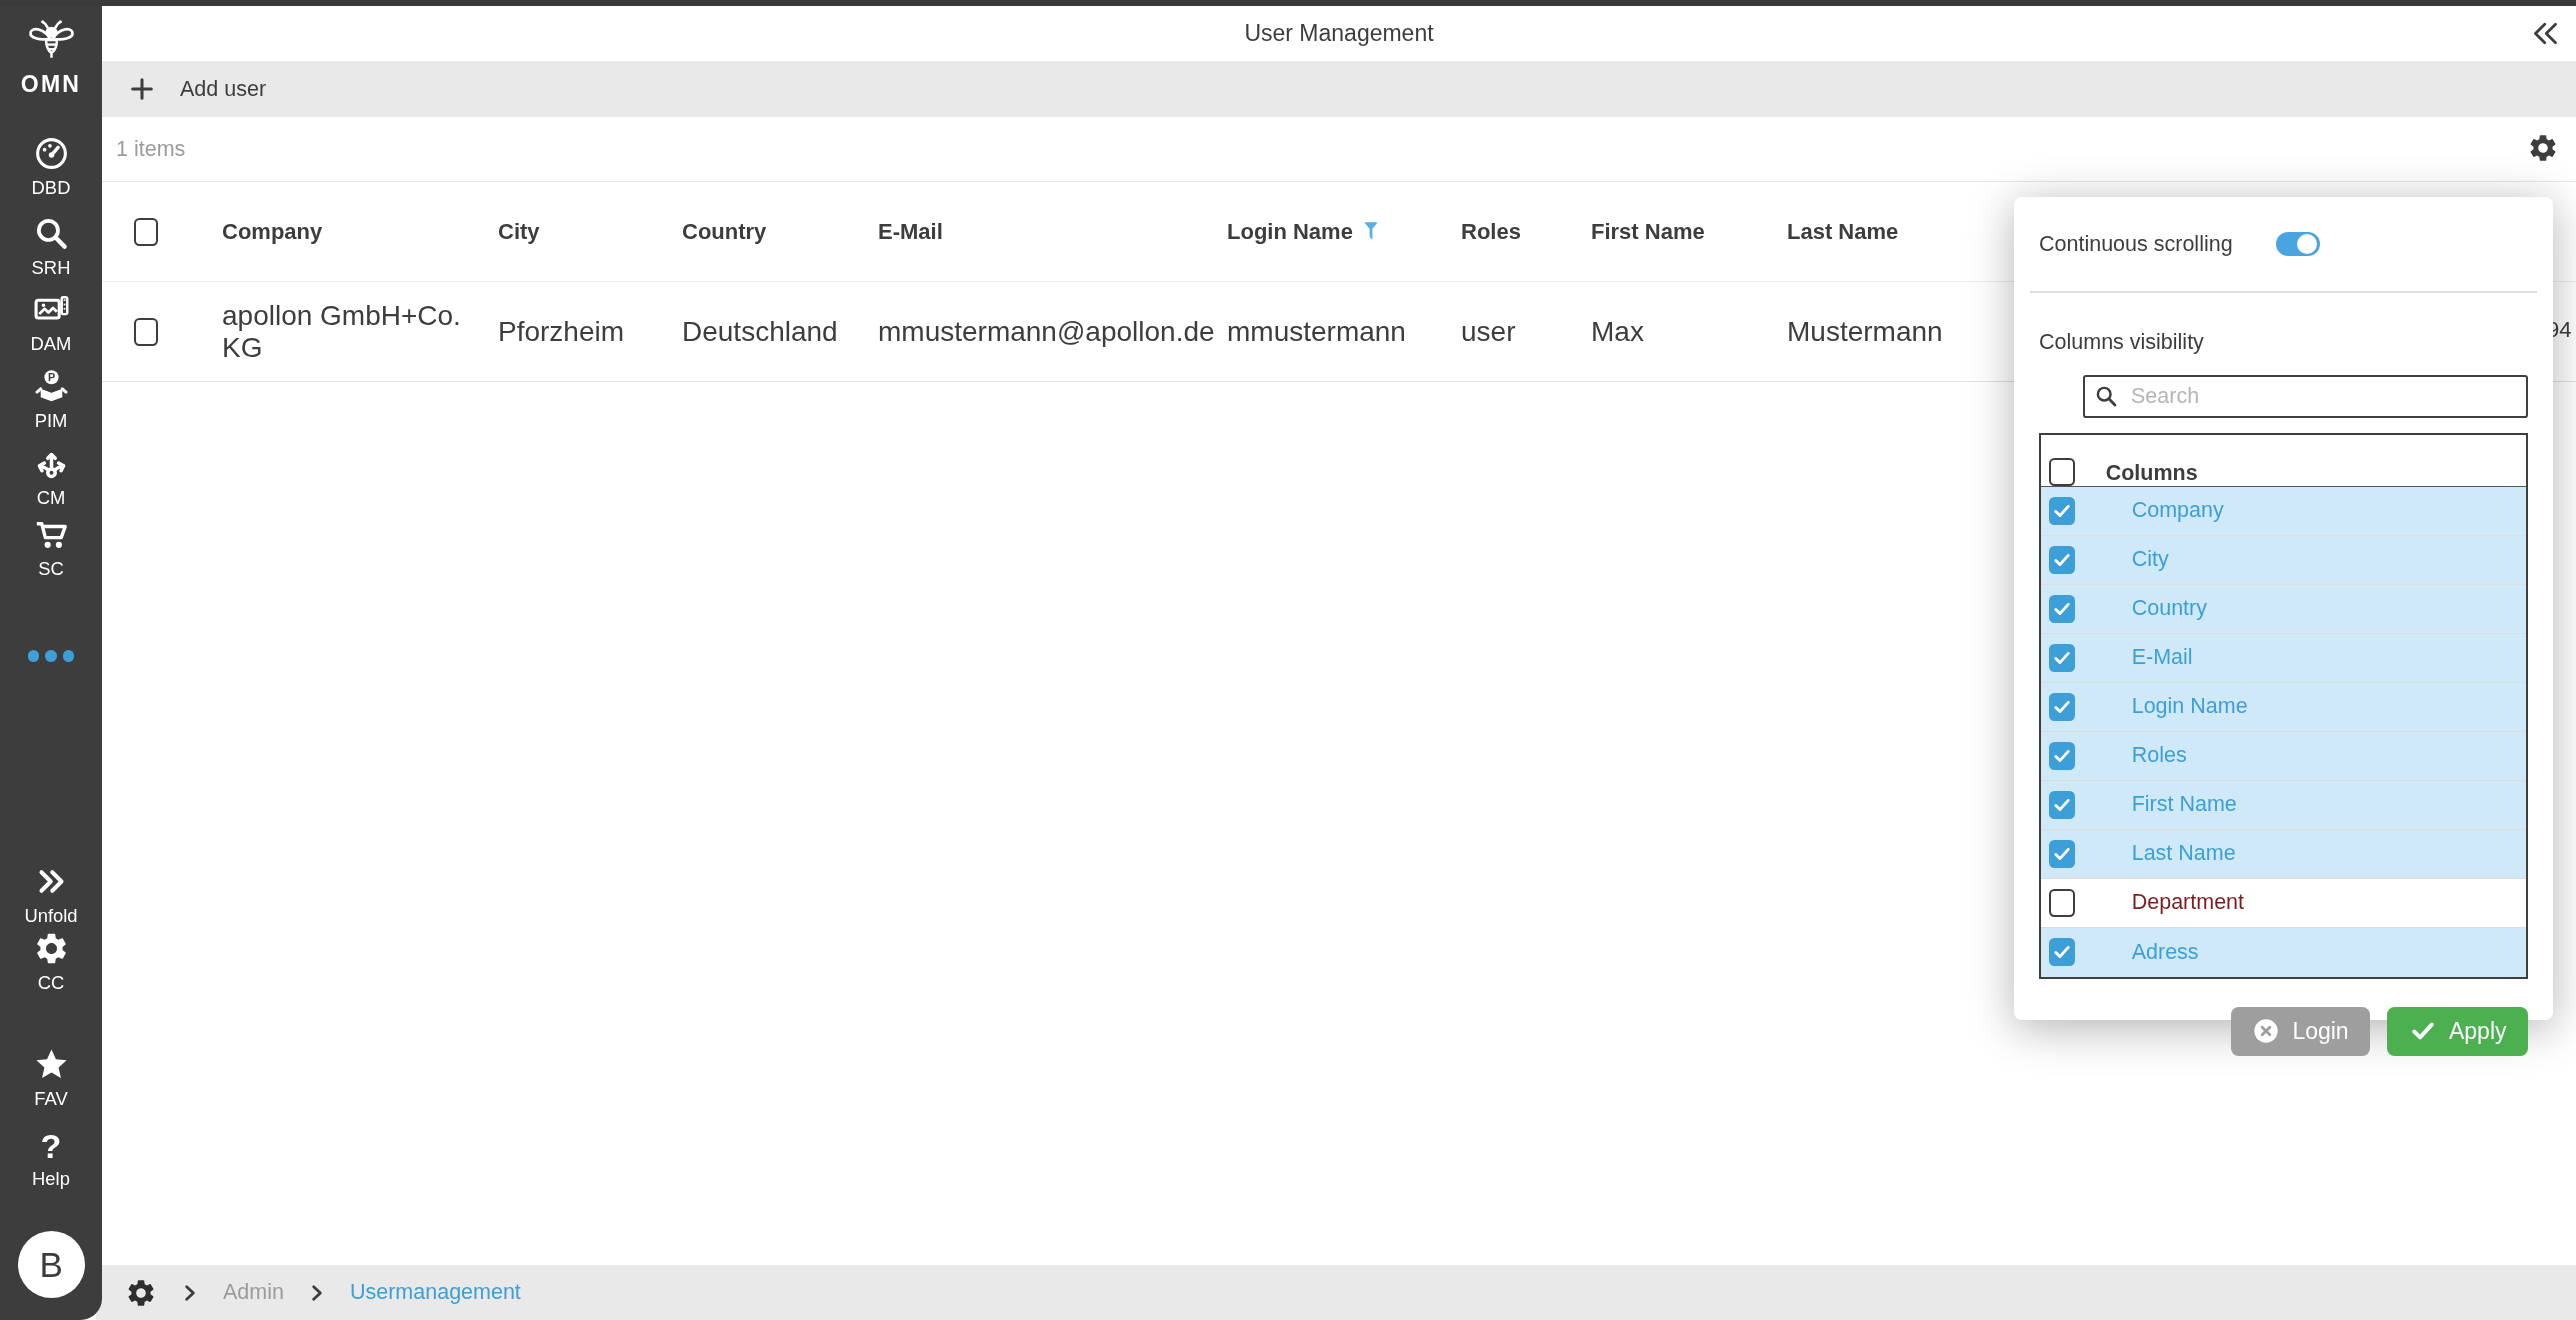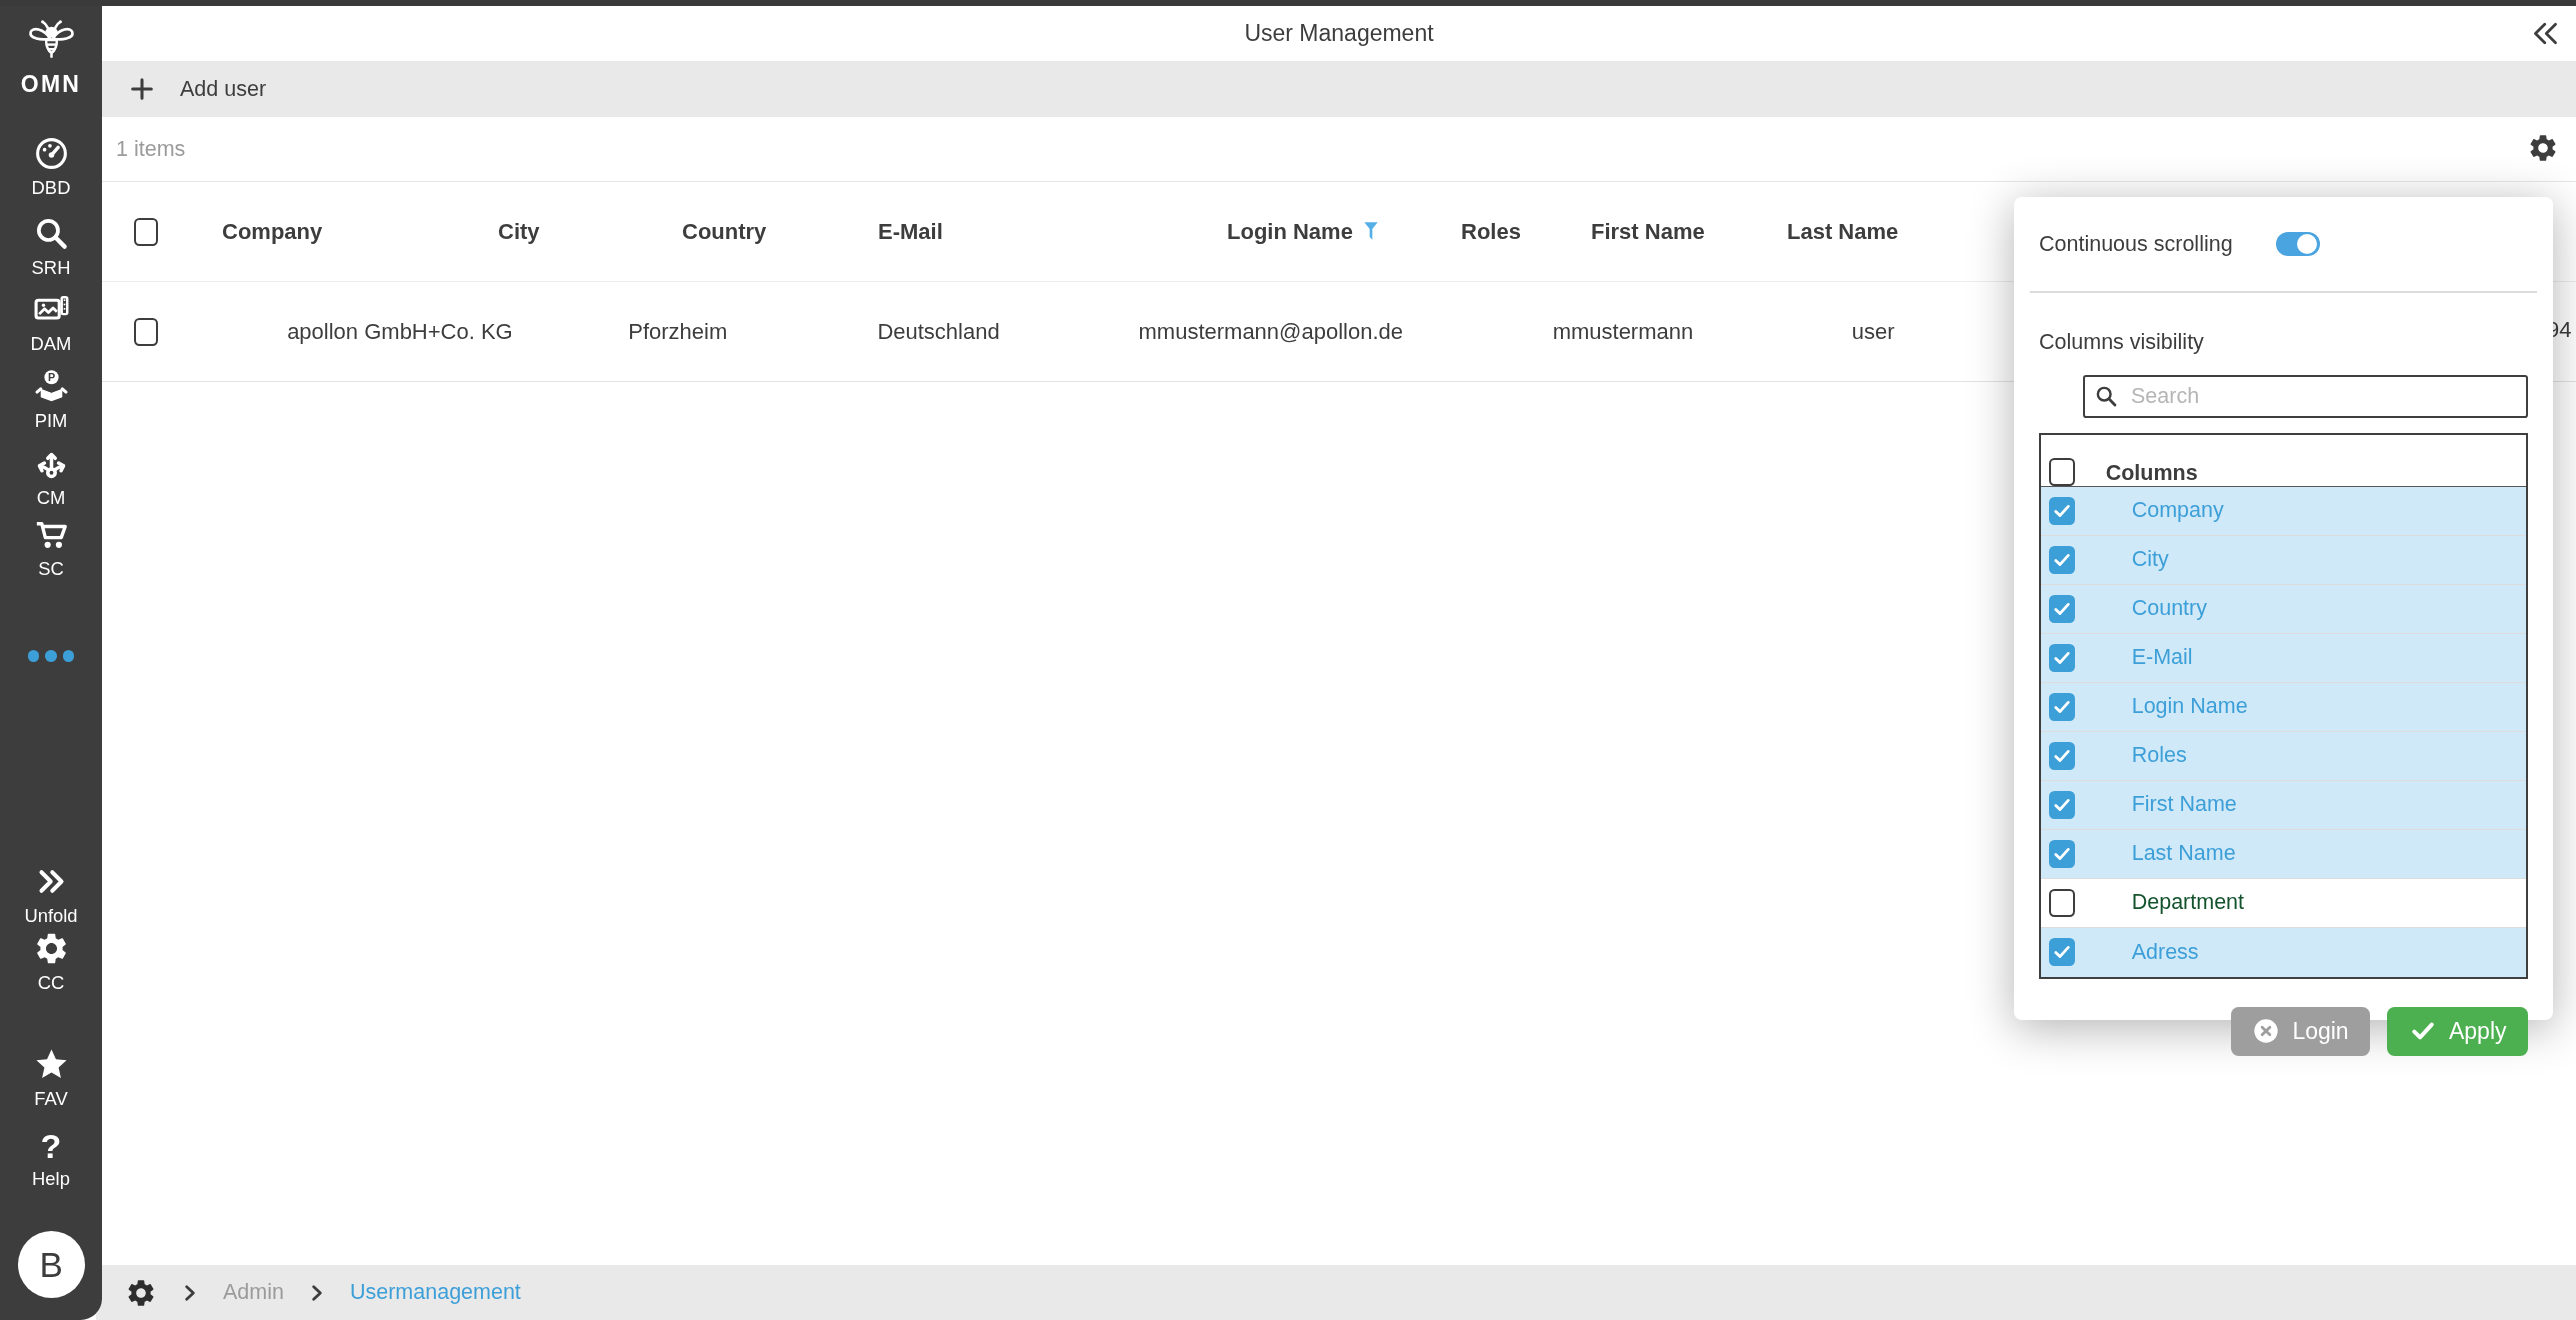--- a/index.html
+++ b/index.html
@@ -31,21 +31,21 @@
 
   .toolbar { height:56px; background:#e9e9e9; display:flex; align-items:center; padding-left:26px; }
   .add-user { display:flex; align-items:center; gap:24px; font-size:21.5px; color:#3d3d3d; cursor:pointer; background:none; border:none; font-family:inherit; }
   .add-user svg { width:28px; height:28px; }
 
   .items-bar { height:65px; display:flex; align-items:center; padding-left:14px; border-bottom:1.5px solid #e7e7e7; position:relative; }
   .items-count { font-size:21.5px; color:#9b9b9b; }
   .settings-gear { position:absolute; right:17px; top:15.3px; width:32px; height:32px; color:#3d3d3d; cursor:pointer; }
 
   .t-head { height:100px; display:flex; align-items:center; font-size:22px; font-weight:700; border-bottom:1.5px solid #ededed; }
-  .t-row  { height:100px; display:flex; align-items:center; font-size:22px; border-bottom:1.5px solid #e2e2e2;justify-content:space-between; }
+  .t-row  { height:100px; display:flex; align-items:center; font-size:28px; border-bottom:1.5px solid #e2e2e2; }
   .c0 { width:120px; padding-left:32px; }
   .c1 { width:276px; } .c2 { width:184px; } .c3 { width:196px; } .c4 { width:349px; }
   .c5 { width:234px; display:flex; align-items:center; gap:7.7px; }
   .c6 { width:130px; } .c7 { width:196px; } .c8 { width:268px; }
   .cb { width:24px; height:28px; border:2.3px solid #3d3d3d; border-radius:5.4px; background:#fff; cursor:pointer; }
   .funnel { width:20px; height:23px; }
   .clipped-num { position:absolute; left:2547px; top:317px; font-size:22px; color:#3d3d3d; z-index:15; }
 
   
   .bottom-bar { position:absolute; left:96px; right:0; bottom:0; height:55px; background:#e9e9e9;
@@ -68,21 +68,21 @@
     display:flex; align-items:center; padding:0 9.2px; gap:12.3px;margin-left:44px; }
   .search-box svg { width:24.5px; height:24.5px; color:#3d3d3d; flex:none; }
   .search-box input { border:none; outline:none; flex:1; font-size:21.5px; font-family:inherit; color:#3d3d3d; background:transparent; }
   .search-box input::placeholder { color:#b5b5b5; }
 
   .col-list { margin-top:15.3px; border:2.3px solid #3f3f3f; }
   .hrow { height:52px; display:flex; align-items:flex-end; padding:0 7.7px; border-bottom:1.5px solid #565656; background:#fff; }
   .hrow .hlabel { font-size:21.5px; font-weight:700; margin-left:31px; color:#3d3d3d; }
   .crow { height:49px; display:flex; align-items:center; padding:0 7.7px; border-bottom:1.5px solid #dcdcdc; background:#fff; }
   .crow:last-child { border-bottom:none; }
-  .crow .clabel { font-size:21.5px; margin-left:57px; color:#14532d; }
+  .crow .clabel { font-size:21.5px; margin-left:57px; color:#7f1d1d; }
   .cbx { width:26px; height:28px; border:2.3px solid #3d3d3d; border-radius:5.4px; background:#fff;
     display:flex; align-items:center; justify-content:center; cursor:pointer; flex:none; }
   .cbx svg { width:20px; height:20px; display:none; }
   .crow.checked { background:#cfe9f8; }
   .crow.checked .clabel { color:#3d9fd8; }
   .crow.checked .cbx { background:#3d9fd8; border-color:#3d9fd8; }
   .crow.checked .cbx svg { display:block; }
 
   .pop-actions { margin-top:28px; display:flex; justify-content:flex-end; gap:17px; }
   .btn { height:49px; border:none; border-radius:7.7px; color:#fff; font-size:23px; font-family:inherit;

